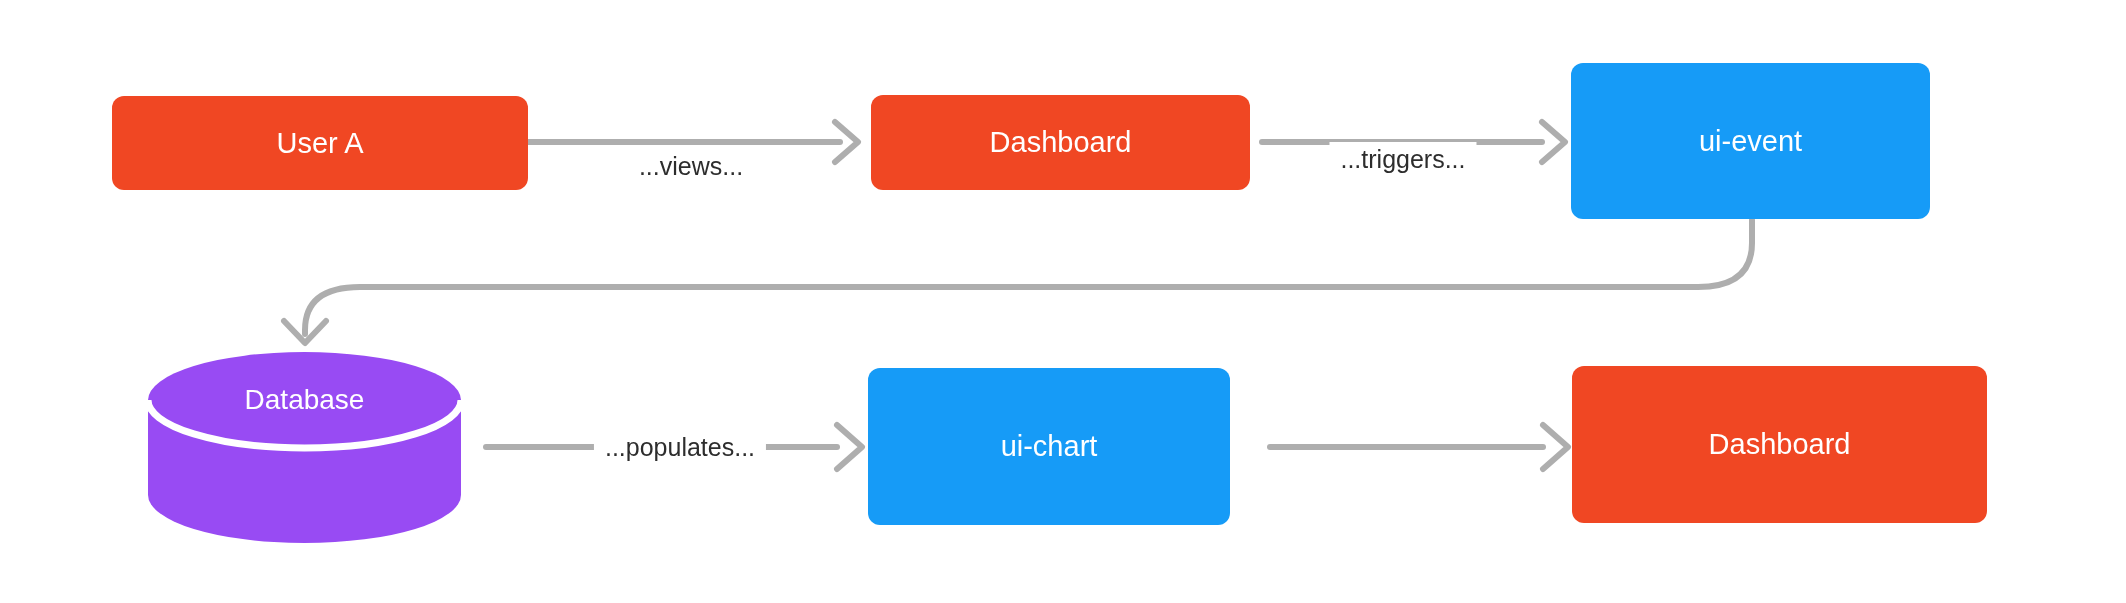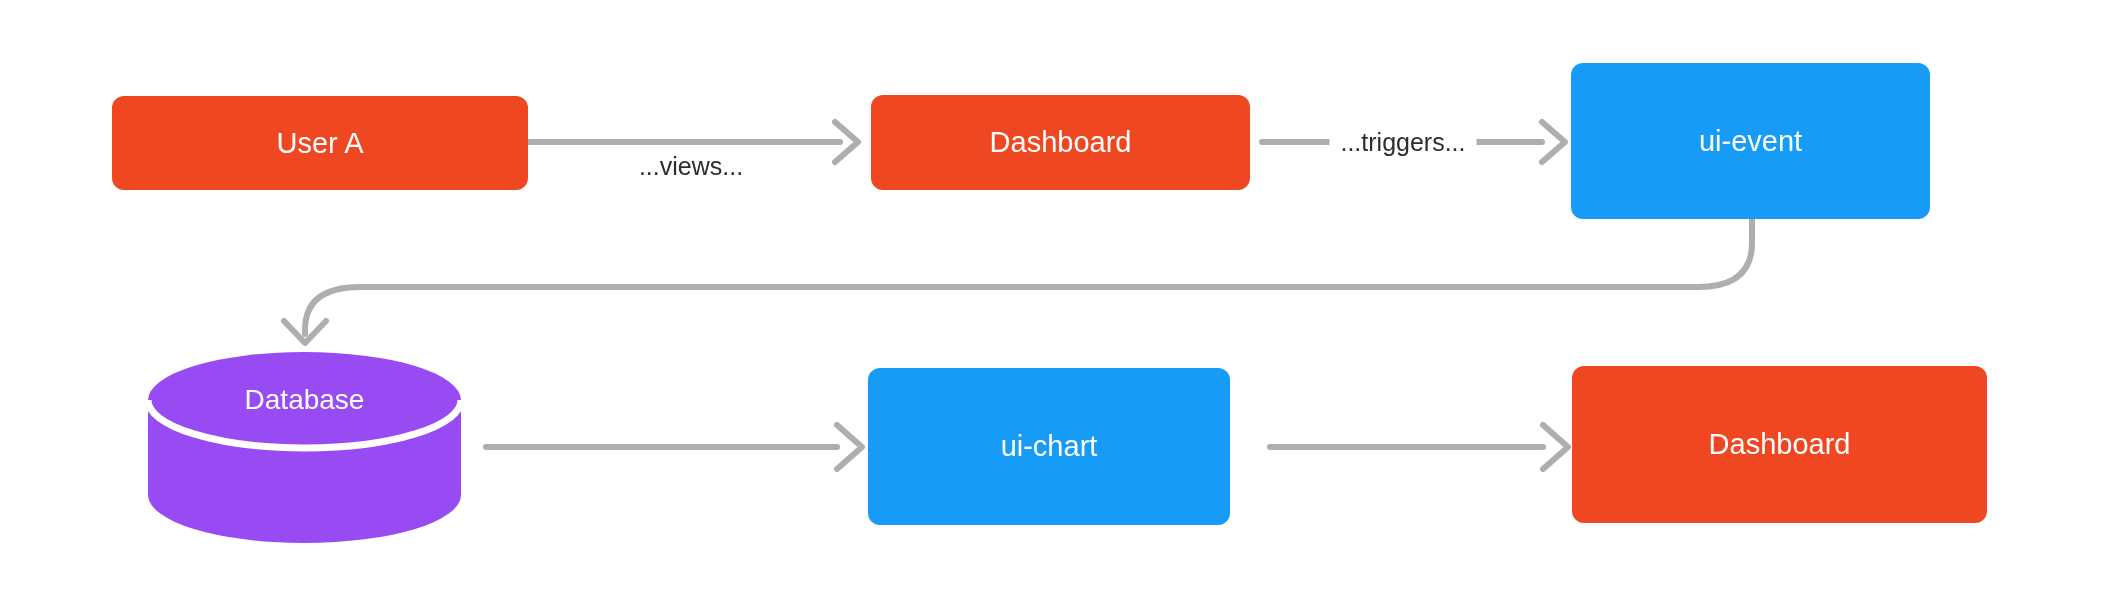--- a/index.html
+++ b/index.html
@@ -69,21 +69,21 @@
   }
   
   #node-user-a        { left: 112px;  top: 96px;  width: 416px; height: 94px; }
   #node-dashboard-1   { left: 871px;  top: 95px;  width: 379px; height: 95px; }
   #node-ui-event      { left: 1571px; top: 63px;  width: 359px; height: 156px; }
   #node-ui-chart      { left: 868px;  top: 368px; width: 362px; height: 157px; }
   #node-dashboard-2   { left: 1572px; top: 366px; width: 415px; height: 157px; }
   #node-database-label{ left: 148px;  top: 372px; width: 313px; height: 56px; }
   
   #label-views     { left: 691px;  top: 130px; margin-top: 36px; }
-  #label-triggers  { left: 1403px; top: 142px; }
+  #label-triggers  { left: 1403px; top: 159px; }
   #label-query     { left: 1030px; top: 287px; }
   #label-populates { left: 680px;  top: 447px; }
   #label-displays  { left: 1428px; top: 447px; }
 </style>
 </head>
 <body>
 
 <div class="canvas">
 
   <svg class="wires" viewBox="0 0 2126 603">
@@ -130,14 +130,15 @@
   <div class="node blue" id="node-ui-chart">
     <span>ui-chart</span>
   </div>
 
   <div class="node orange" id="node-dashboard-2">
     <span>Dashboard</span>
   </div>
 
   <div class="edge-label" id="label-views">...views...</div>
   <div class="edge-label" id="label-triggers">...triggers...</div>
+  <div class="edge-label" id="label-populates">...populates...</div>
 
 </div>
 
 </body></html>

